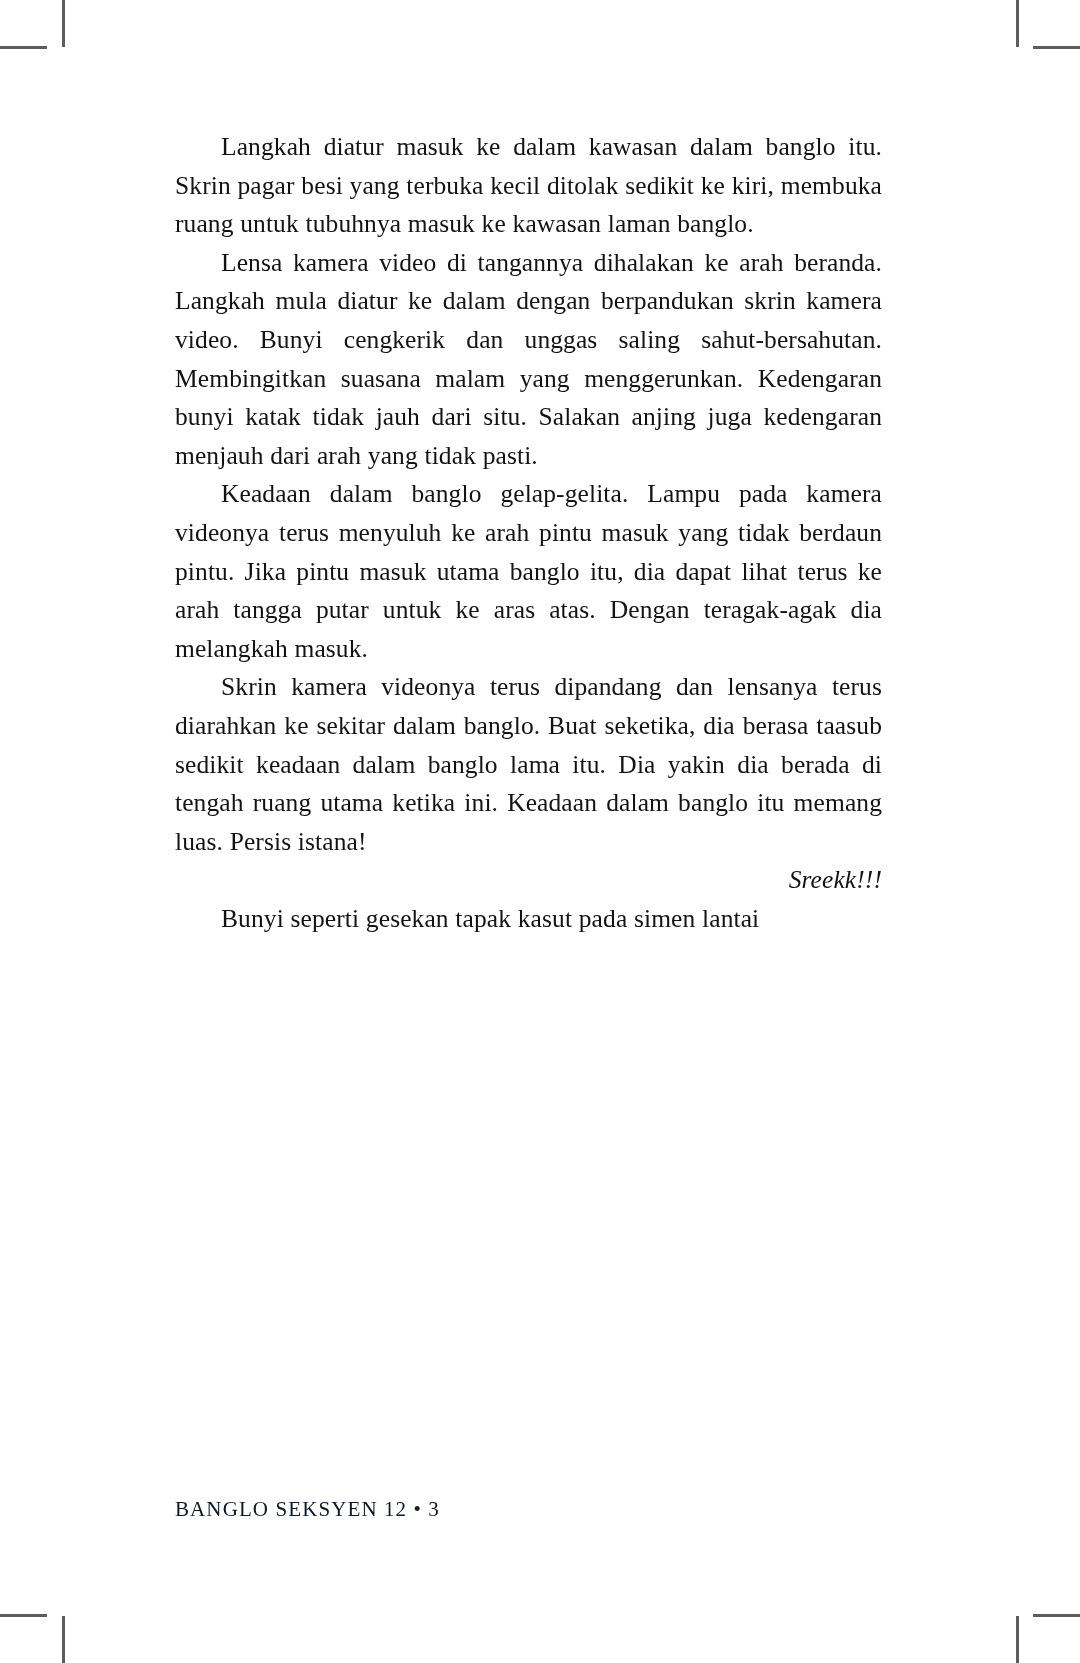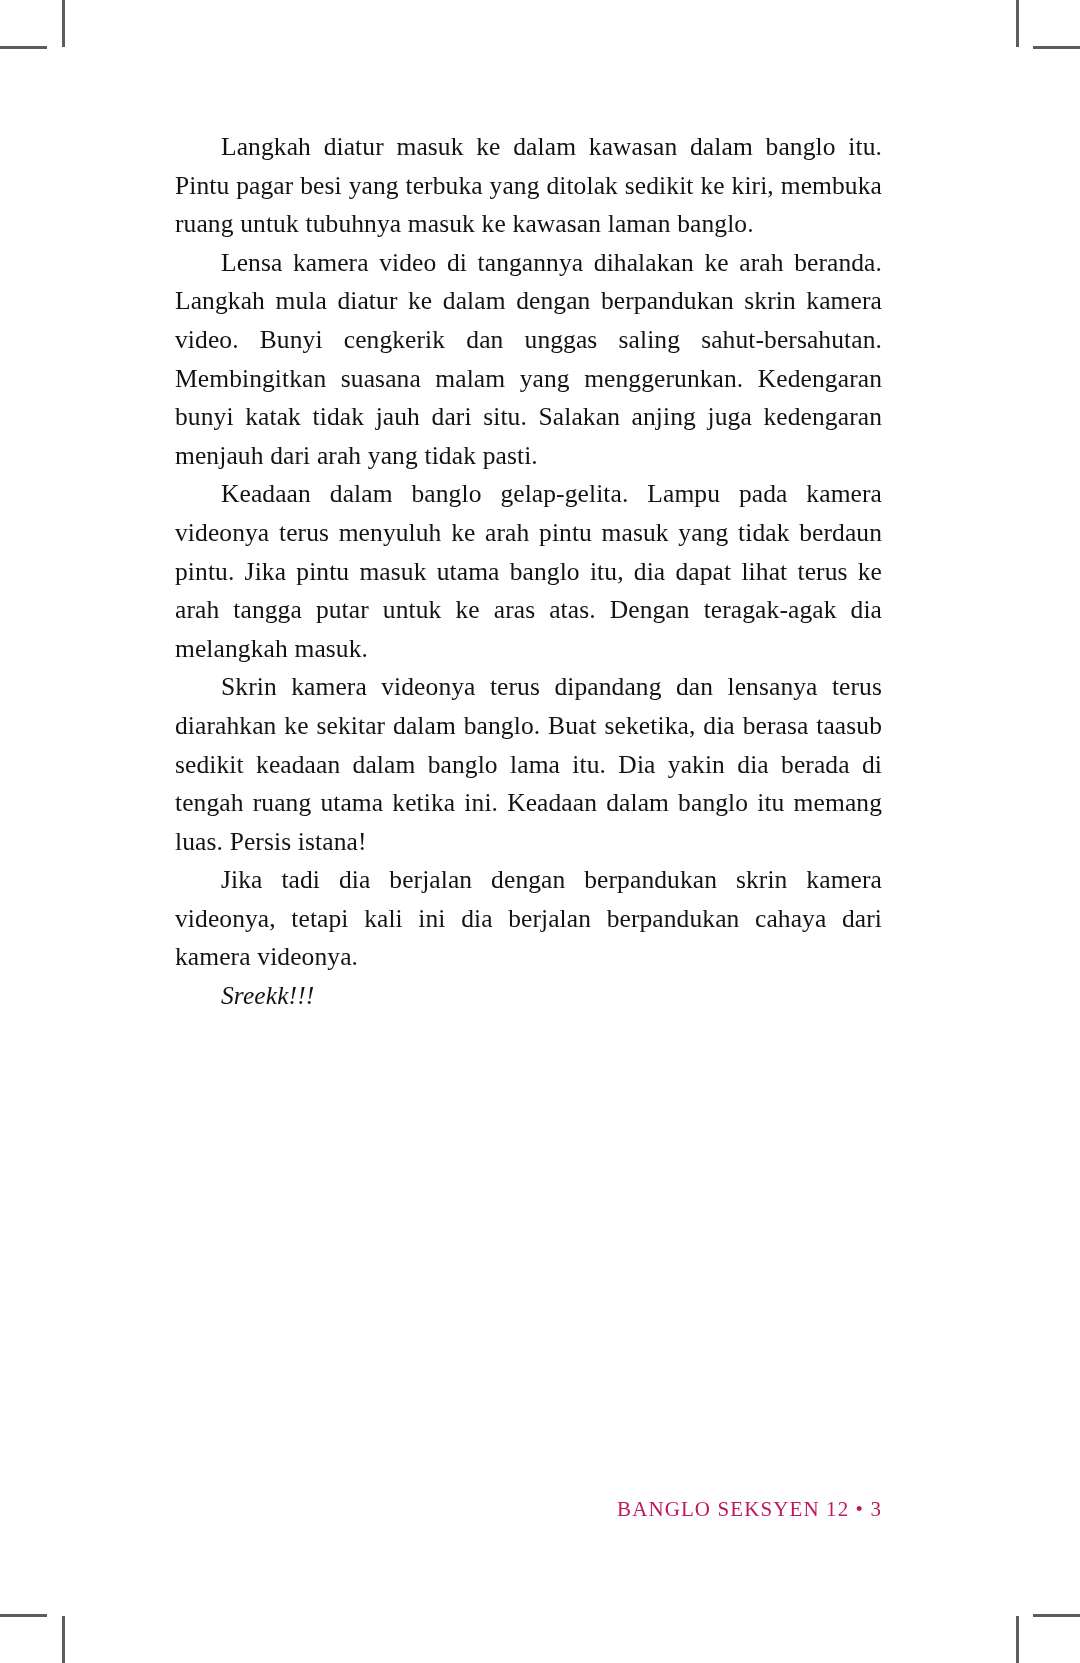--- a/index.html
+++ b/index.html
@@ -61,47 +61,47 @@
   .para:last-child {
     text-align: justify;
   }
 
   
   .footer {
     position: absolute;
     left: 175px;
     top: 1497px;
     width: 707px;
-    text-align: right;
+    text-align: left;
     font-size: 21px;
     letter-spacing: 1.1px;
-    color: #be185d;
+    color: #0f172a;
     font-variant: small-caps;
   }
   .footer .ftxt { white-space: nowrap; }
 </style>
 </head>
 <body>
 
 <div class="crop crop-v cm-tl-v"></div>
 <div class="crop crop-h cm-tl-h"></div>
 
 <div class="crop crop-v cm-tr-v"></div>
 <div class="crop crop-h cm-tr-h"></div>
 
 <div class="crop crop-v cm-bl-v"></div>
 <div class="crop crop-h cm-bl-h"></div>
 
 <div class="crop crop-v cm-br-v"></div>
 <div class="crop crop-h cm-br-h"></div>
 
 <div class="page-body">
-  <p class="para indent">Langkah diatur masuk ke dalam kawasan dalam banglo itu. Pintu pagar besi yang terbuka yang ditolak sedikit ke kiri, membuka ruang untuk tubuhnya masuk ke kawasan laman banglo.</p>
+  <p class="para indent">Langkah diatur masuk ke dalam kawasan dalam banglo itu. Skrin pagar besi yang terbuka kecil ditolak sedikit ke kiri, membuka ruang untuk tubuhnya masuk ke kawasan laman banglo.</p>
   <p class="para indent">Lensa kamera video di tangannya dihalakan ke arah beranda. Langkah mula diatur ke dalam dengan berpandukan skrin kamera video. Bunyi cengkerik dan unggas saling sahut-bersahutan. Membingitkan suasana malam yang menggerunkan. Kedengaran bunyi katak tidak jauh dari situ. Salakan anjing juga kedengaran menjauh dari arah yang tidak pasti.</p>
   <p class="para indent">Keadaan dalam banglo gelap-gelita. Lampu pada kamera videonya terus menyuluh ke arah pintu masuk yang tidak berdaun pintu. Jika pintu masuk utama banglo itu, dia dapat lihat terus ke arah tangga putar untuk ke aras atas. Dengan teragak-agak dia melangkah masuk.</p>
   <p class="para indent">Skrin kamera videonya terus dipandang dan lensanya terus diarahkan ke sekitar dalam banglo. Buat seketika, dia berasa taasub sedikit keadaan dalam banglo lama itu. Dia yakin dia berada di tengah ruang utama ketika ini. Keadaan dalam banglo itu memang luas. Persis istana!</p>
-  <p class="para indent">Jika tadi dia berjalan dengan berpandukan skrin kamera videonya, tetapi kali ini dia berjalan berpandukan cahaya dari kamera videonya.</p>
   <p class="para sfx">Sreekk!!!</p>
+  <p class="para indent">Bunyi seperti gesekan tapak kasut pada simen lantai</p>
 </div>
 
 <div class="footer">
   <span class="ftxt">BANGLO SEKSYEN 12 • 3</span>
 </div>
 
 </body></html>

